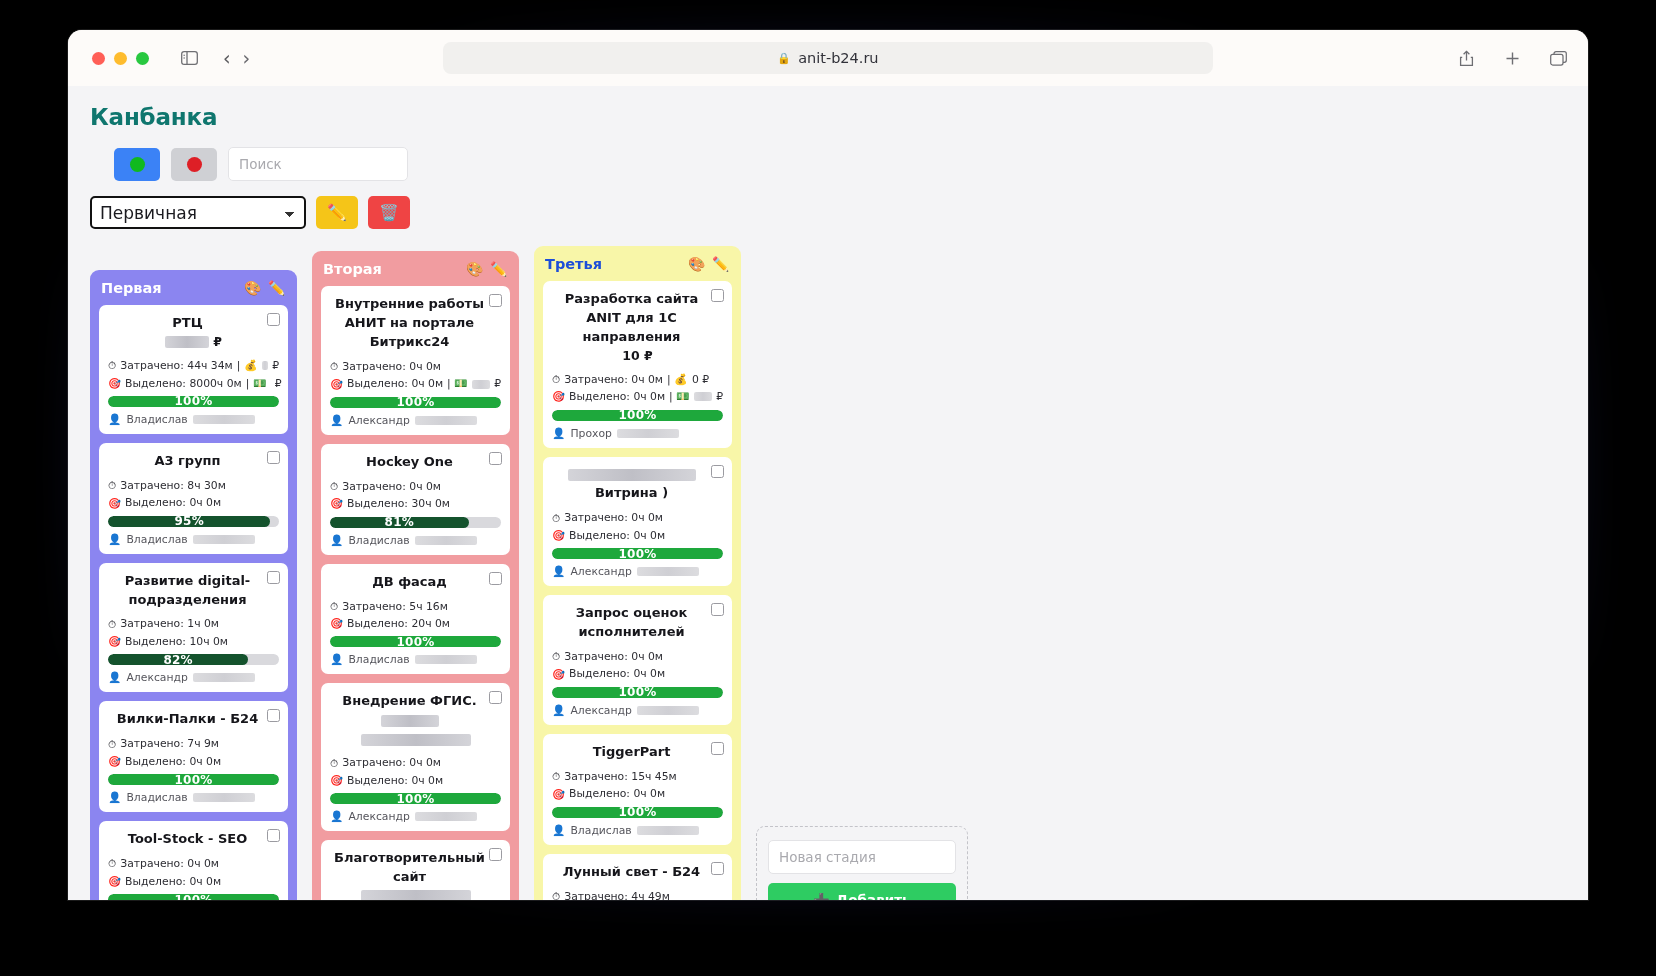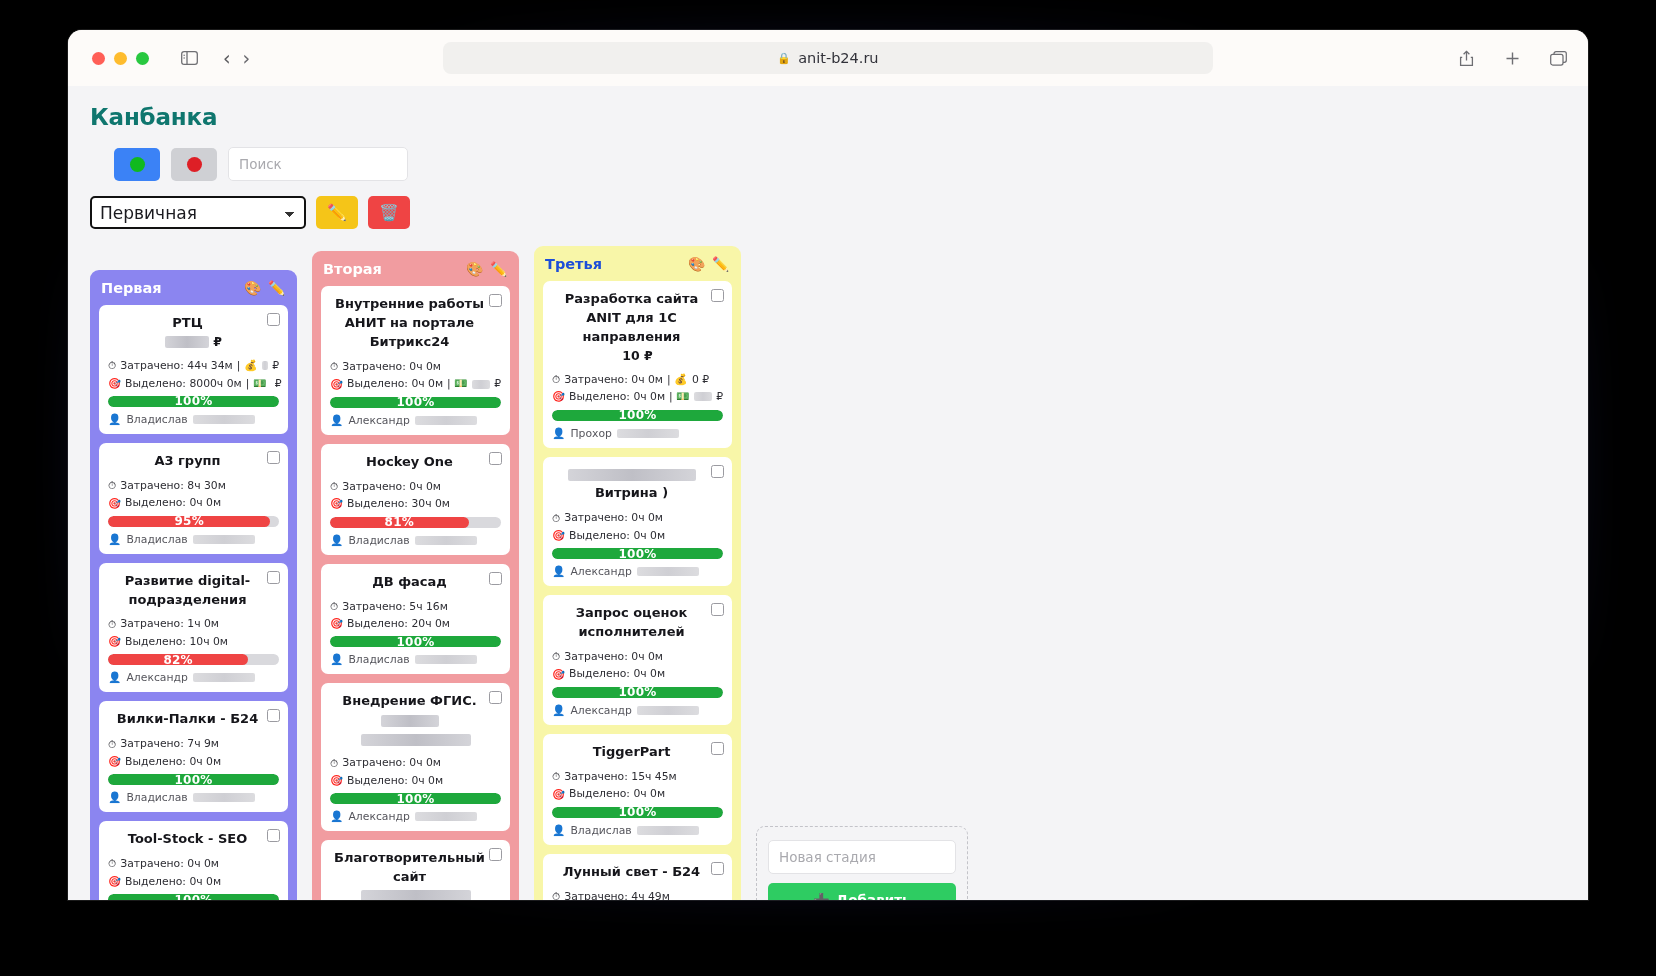--- a/index.html
+++ b/index.html
@@ -102,21 +102,21 @@
   .card { background:#fff; border-radius:7px; padding:9px 9px 8px 9px; margin-bottom:9px; position:relative; }
   .card-title { font-size:13px; font-weight:700; color:#16161b; text-align:center; line-height:1.45; padding:0 16px 0 4px; }
   .card-sub { font-size:12.5px; font-weight:700; color:#16161b; text-align:center; line-height:1.45; }
   .cb { position:absolute; right:8px; top:8px; width:13px; height:13px; border:1px solid #9b9ba1; border-radius:2.5px; background:#fff; }
   .metrics { margin-top:6px; }
   .m-row { display:flex; align-items:center; gap:4px; font-size:10.8px; color:#2d2d33; line-height:1.62; white-space:nowrap; }
   .m-ico { font-size:10.5px; }
   .bar { height:11px; border-radius:6px; background:#d9d9dd; margin-top:4px; overflow:hidden; position:relative; }
   .bar-fill { height:100%; border-radius:6px; display:flex; align-items:center; justify-content:center; }
   .bar-fill.green { background:#1ea83c; }
-  .bar-fill.yellow{ background:#ef4444; }
+  .bar-fill.yellow{ background:#14532d; }
   .bar-txt { font-size:12px; color:#fff; font-weight:700; letter-spacing:0.2px; }
   .assignee { display:flex; align-items:center; gap:5px; margin-top:6px; font-size:10.8px; color:#55555c; }
   .redact { display:inline-block; height:9px; border-radius:2px;
      background:linear-gradient(90deg,#dcdcdf,#cfcfd4,#dcdcdf); vertical-align:middle; }
   .redact-title { display:inline-block; height:12px; border-radius:2px;
      background:linear-gradient(90deg,#d4d4d9,#bfbfc6,#d4d4d9); vertical-align:middle; }
 
   
   .newstage { width:212px; border:1.6px dashed #c3c3c9; border-radius:9px; padding:13px 11px; flex:none; background:#f4f4f6; }
   .newstage-input {

